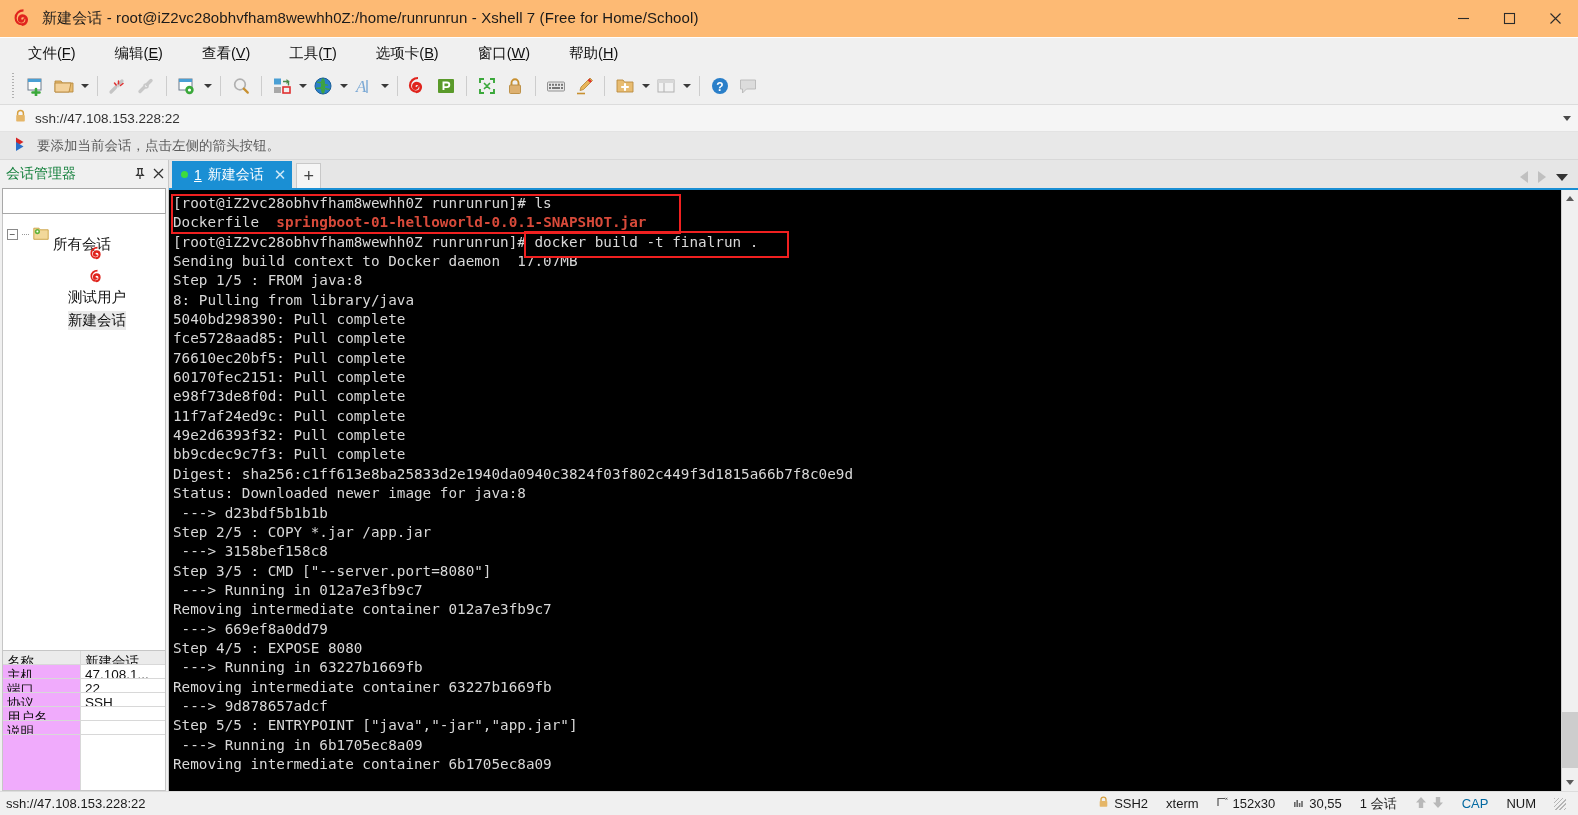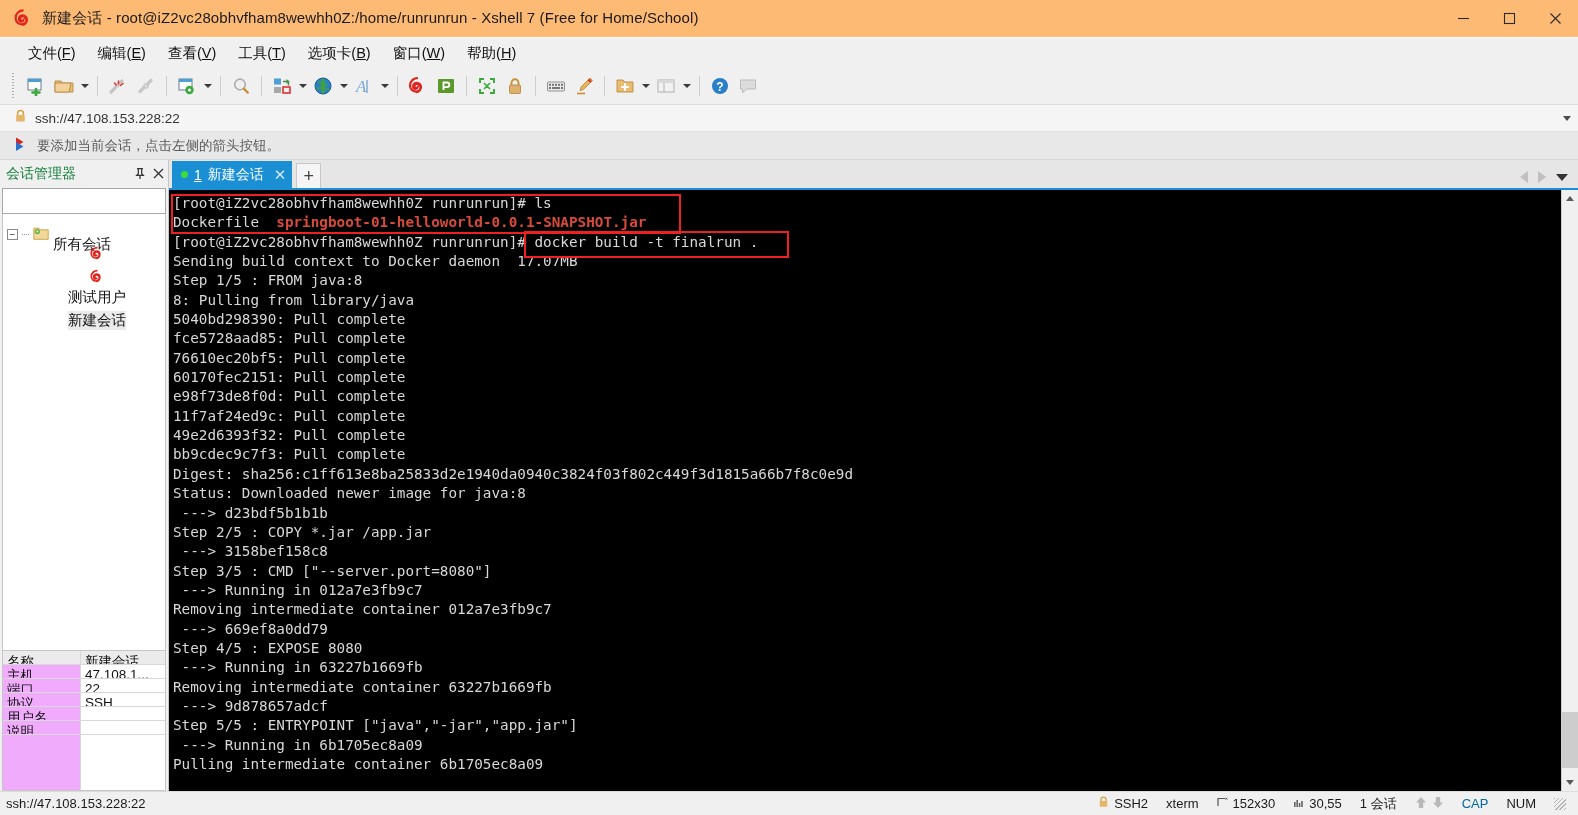--- a/index.html
+++ b/index.html
@@ -24,21 +24,21 @@
   .win-btns { display:flex; height:38px; }
   .win-btn {
     width:46px; height:38px; display:flex; align-items:center; justify-content:center;
     color:#2b2b2b;
   }
   .win-btn svg { display:block; }
 
   
   .menubar {
     height:30px; background:#f0f0f0; display:flex; align-items:center;
-    padding-left:18px; gap:2px; flex:0 0 30px;
+    padding-left:18px; gap:19px; flex:0 0 30px;
   }
   .menu-item { font-size:14.5px; color:#111; padding:3px 10px; white-space:nowrap; }
   .menu-item u { text-decoration: underline; }
 
   
   .toolbar {
     height:37px; background:#f0f0f0; display:flex; align-items:center;
     padding-left:10px; flex:0 0 37px; border-bottom:1px solid #dcdcdc;
   }
   .grip { width:7px; height:26px; margin-right:5px;
@@ -534,21 +534,21 @@
             <div class="tline">Step 3/5 : CMD ["--server.port=8080"]</div>
             <div class="tline"> ---&gt; Running in 012a7e3fb9c7</div>
             <div class="tline">Removing intermediate container 012a7e3fb9c7</div>
             <div class="tline"> ---&gt; 669ef8a0dd79</div>
             <div class="tline">Step 4/5 : EXPOSE 8080</div>
             <div class="tline"> ---&gt; Running in 63227b1669fb</div>
             <div class="tline">Removing intermediate container 63227b1669fb</div>
             <div class="tline"> ---&gt; 9d878657adcf</div>
             <div class="tline">Step 5/5 : ENTRYPOINT ["java","-jar","app.jar"]</div>
             <div class="tline"> ---&gt; Running in 6b1705ec8a09</div>
-            <div class="tline">Pulling intermediate container 6b1705ec8a09</div>
+            <div class="tline">Removing intermediate container 6b1705ec8a09</div>
             <div class="redbox" style="left: 2px; top: 4px; width: 510px; height: 40px; border-color: rgb(240, 32, 32);"></div>
             <div class="redbox" style="left: 355px; top: 41px; width: 265px; height: 27px; border-color: rgb(240, 32, 32);"></div>
           </div>
         <div class="vscroll">
           <div class="vs-btn">
               <span class="vs-up"></span>
             </div>
           <div class="vs-track">
             <div class="vs-thumb"></div>
           </div>

